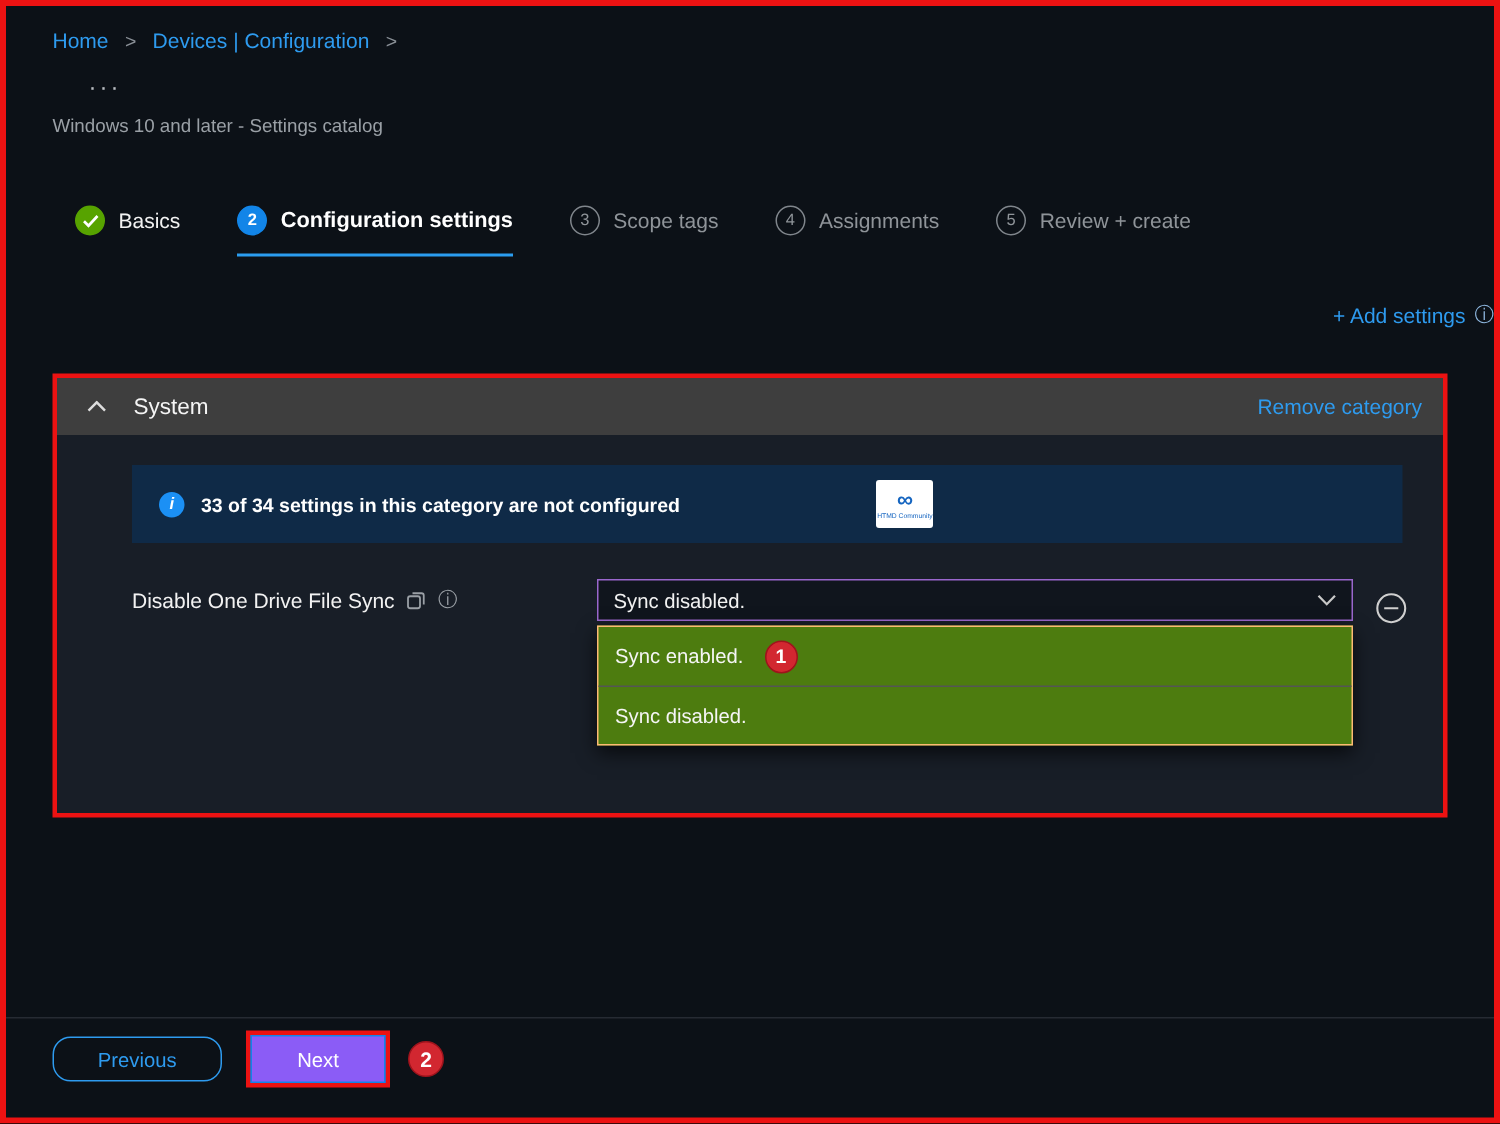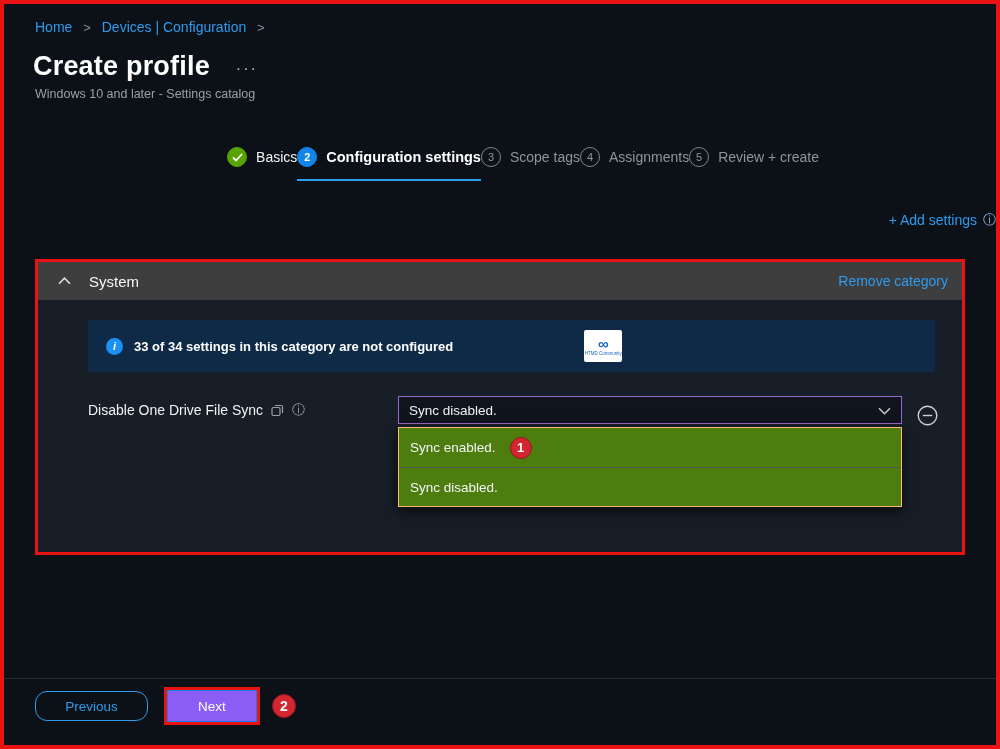--- a/index.html
+++ b/index.html
@@ -20,21 +20,21 @@
   .breadcrumb a { color:#2e9bef; text-decoration:none; cursor:pointer; }
   .breadcrumb .sep { color:#8a9097; margin:0 7px; font-size:13px; }
 
   
   .title-row { margin:12px 0 0 29px; display:flex; align-items:flex-end; }
   .title-row h1 { font-size:27px; font-weight:bold; color:#ffffff; line-height:32px; letter-spacing:.2px; }
   .more-menu { color:#b9bdc2; font-size:16px; letter-spacing:2px; margin:0 0 4px 26px; cursor:pointer; }
   .subtitle { margin:5px 0 0 31px; font-size:12.5px; color:#9aa0a6; }
 
   
-  .tabs { display:flex; margin:46px 0 0 46px;justify-content:center; }
+  .tabs { display:flex; gap:38px; margin:46px 0 0 46px; }
   .tab { display:flex; align-items:center; gap:9px; padding-bottom:12px; border-bottom:2px solid transparent; cursor:pointer; }
   .tab.active { border-bottom-color:#2b9df0; }
   .step-circle {
     width:20px; height:20px; border-radius:50%; flex:none;
     display:flex; align-items:center; justify-content:center;
     font-size:11px; color:#8f9499; border:1px solid #80868c; background:transparent;
   }
   .step-circle.complete { background:#57a300; border-color:#57a300; }
   .step-circle.active { background:#1285e8; border-color:#1285e8; color:#fff; font-weight:bold; }
   .tab-label { font-size:14px; color:#8f9499; }
@@ -131,21 +131,20 @@
 <div class="page">
 
   <div class="breadcrumb">
     <a>Home</a>
     <span class="sep">&gt;</span>
     <a>Devices | Configuration</a>
     <span class="sep">&gt;</span>
   </div>
 
   <div class="title-row">
-    <h1>Create profile</h1>
     <span class="more-menu">···</span>
   </div>
   <div class="subtitle">Windows 10 and later - Settings catalog</div>
 
   <div class="tabs">
     <div class="tab done">
       <span class="step-circle complete">
         <svg width="11" height="9" viewBox="0 0 11 9">
             <path d="M1 4.5 L4 7.5 L10 1" stroke="#ffffff" stroke-width="1.8" fill="none"></path>
           </svg>

